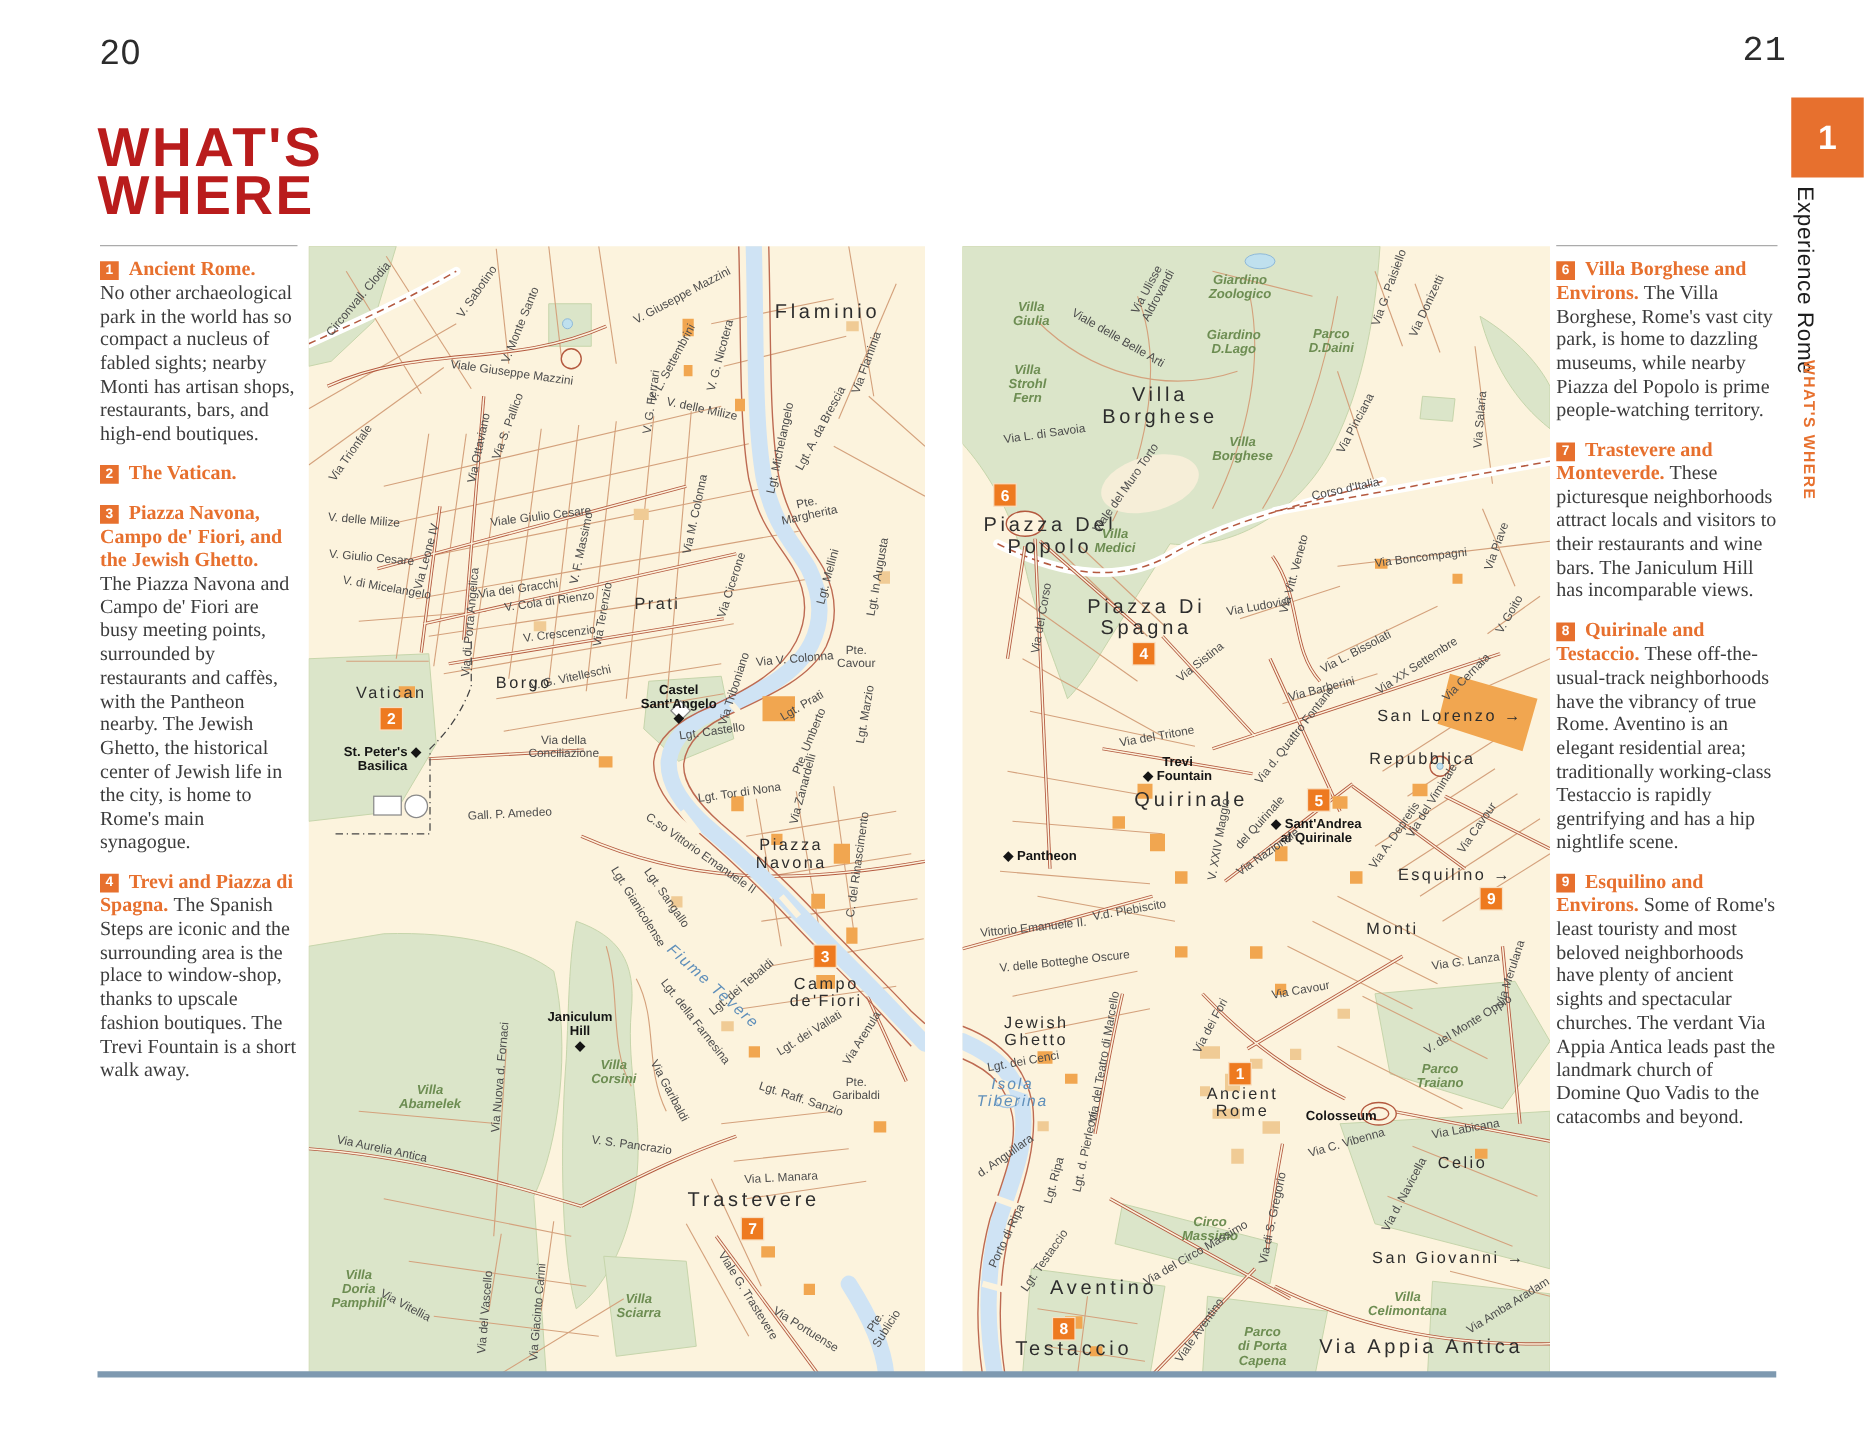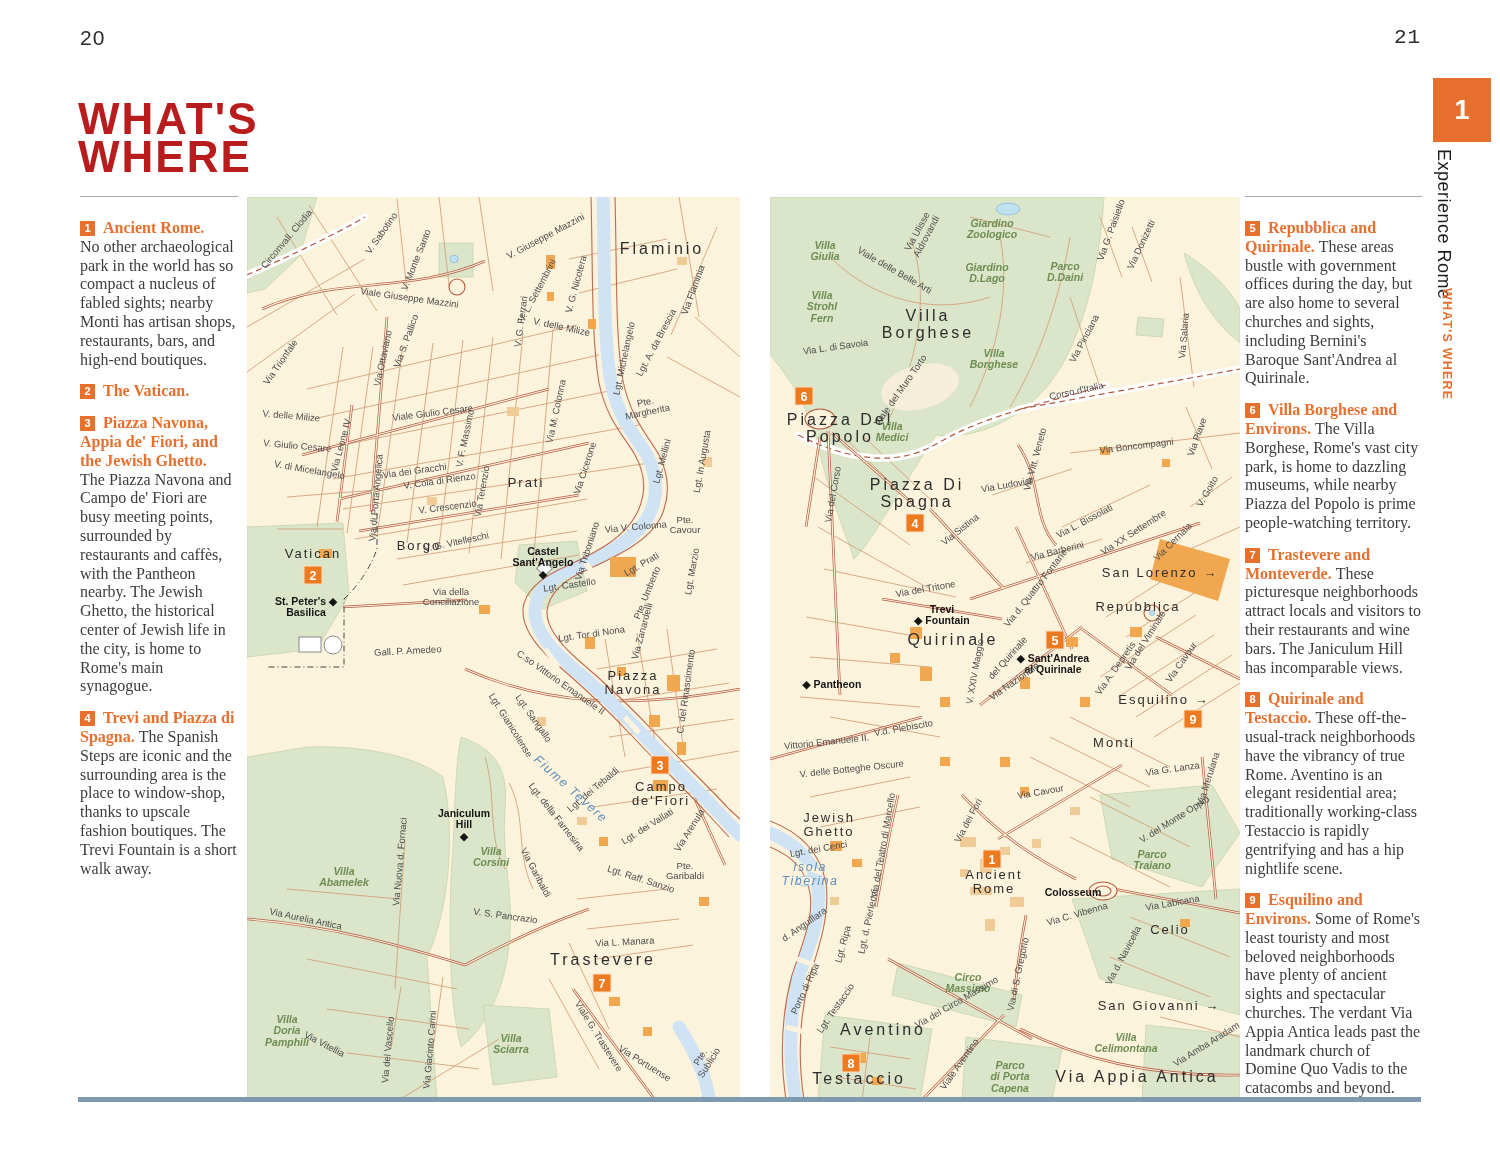--- a/index.html
+++ b/index.html
@@ -1,24 +1,24 @@
 <!DOCTYPE html>
 <html><head>
 <meta charset="utf-8">
 <style>
   html,body{margin:0;padding:0;}
   body{width:1500px;height:1157px;position:relative;background:#ffffff;
        font-family:"Liberation Sans",sans-serif;}
   .sheet{position:absolute;inset:0;background:#fff;overflow:hidden;}
-  .pagenum{position:absolute;top:26px;font-size:21px;color:#2c2c2c;letter-spacing:1px;}
+  .pagenum{position:absolute;top:26px;font-size:28px;color:#2c2c2c;letter-spacing:1px;}
   .pagenum.pl{left:80px;}
   .pagenum.pr{left:1394px;font-family:Liberation Mono, monospace;}
   .title{position:absolute;left:78px;top:100px;margin:0;font-size:44px;line-height:38px;
          font-weight:bold;letter-spacing:2px;color:#b91c1c;}
-  .col{position:absolute;top:196px;border-top:1px solid #ababab;padding-top:22px;
+  .col{position:absolute;top:196px;border-top:1px solid #ababab;padding-top:10px;
        font-family:"Liberation Serif",serif;font-size:16px;line-height:18.8px;color:#3c3c3c;}
   .col-left{left:80px;width:158px;}
   .col-right{left:1245px;width:177px;}
   .item{margin:0 0 13px 0;}
   .badge{display:inline-block;width:15px;height:15px;background:#e7702e;color:#fff;
          font-family:"Liberation Sans",sans-serif;font-weight:bold;font-size:11px;
          line-height:15px;text-align:center;vertical-align:1px;margin-right:4px;}
   .lead{font-weight:bold;color:#e7702e;}
   .bodytext.blk{display:block;}
   .map{position:absolute;top:197px;}
@@ -63,25 +63,24 @@
 
 <div class="sheet">
   <div class="pagenum pl">20</div>
   <div class="pagenum pr">21</div>
 
   <h1 class="title"><span>WHAT'S</span><br><span>WHERE</span></h1>
 
   <div class="col col-left" id="col-left">
       <p class="item"><span class="badge">1</span> <span class="lead">Ancient Rome. </span><span class="bodytext blk">No other archaeological park in the world has so compact a nucleus of fabled sights; nearby Monti has artisan shops, restaurants, bars, and high-end boutiques.</span></p>
       <p class="item"><span class="badge">2</span> <span class="lead">The Vatican. </span></p>
-      <p class="item"><span class="badge">3</span> <span class="lead">Piazza Navona, Appia de' Fiori, and the Jewish Ghetto. </span><span class="bodytext blk">The Piazza Navona and Campo de' Fiori are busy meeting points, surrounded by restaurants and caffès, with the Pantheon nearby. The Jewish Ghetto, the historical center of Jewish life in the city, is home to Rome's main synagogue.</span></p>
+      <p class="item"><span class="badge">3</span> <span class="lead">Piazza Navona, Campo de' Fiori, and the Jewish Ghetto. </span><span class="bodytext blk">The Piazza Navona and Campo de' Fiori are busy meeting points, surrounded by restaurants and caffès, with the Pantheon nearby. The Jewish Ghetto, the historical center of Jewish life in the city, is home to Rome's main synagogue.</span></p>
       <p class="item"><span class="badge">4</span> <span class="lead">Trevi and Piazza di Spagna. </span><span class="bodytext">The Spanish Steps are iconic and the surrounding area is the place to window-shop, thanks to upscale fashion boutiques. The Trevi Fountain is a short walk away.</span></p>
     </div>
   <div class="col col-right" id="col-right">
-      <p class="item"><span class="badge">5</span> <span class="lead">Repubblica and Quirinale. </span><span class="bodytext">These areas bustle with government offices during the day, but are also home to several churches and sights, including Bernini's Baroque Sant'Andrea al Quirinale.</span></p>
       <p class="item"><span class="badge">6</span> <span class="lead">Villa Borghese and Environs. </span><span class="bodytext">The Villa Borghese, Rome's vast city park, is home to dazzling museums, while nearby Piazza del Popolo is prime people-watching territory.</span></p>
       <p class="item"><span class="badge">7</span> <span class="lead">Trastevere and Monteverde. </span><span class="bodytext">These picturesque neighborhoods attract locals and visitors to their restaurants and wine bars. The Janiculum Hill has incomparable views.</span></p>
       <p class="item"><span class="badge">8</span> <span class="lead">Quirinale and Testaccio. </span><span class="bodytext">These off-the-usual-track neighborhoods have the vibrancy of true Rome. Aventino is an elegant residential area; traditionally working-class Testaccio is rapidly gentrifying and has a hip nightlife scene.</span></p>
       <p class="item"><span class="badge">9</span> <span class="lead">Esquilino and Environs. </span><span class="bodytext">Some of Rome's least touristy and most beloved neighborhoods have plenty of ancient sights and spectacular churches. The verdant Via Appia Antica leads past the landmark church of Domine Quo Vadis to the catacombs and beyond.</span></p>
     </div>
 
   <div class="map map-left">
     <svg id="svg-left" width="493" height="903" viewBox="0 0 493 903">
       <g class="gen">
           <path d="M0,0 L70,0 L52,60 L18,92 L0,96 Z" class="green"></path>

